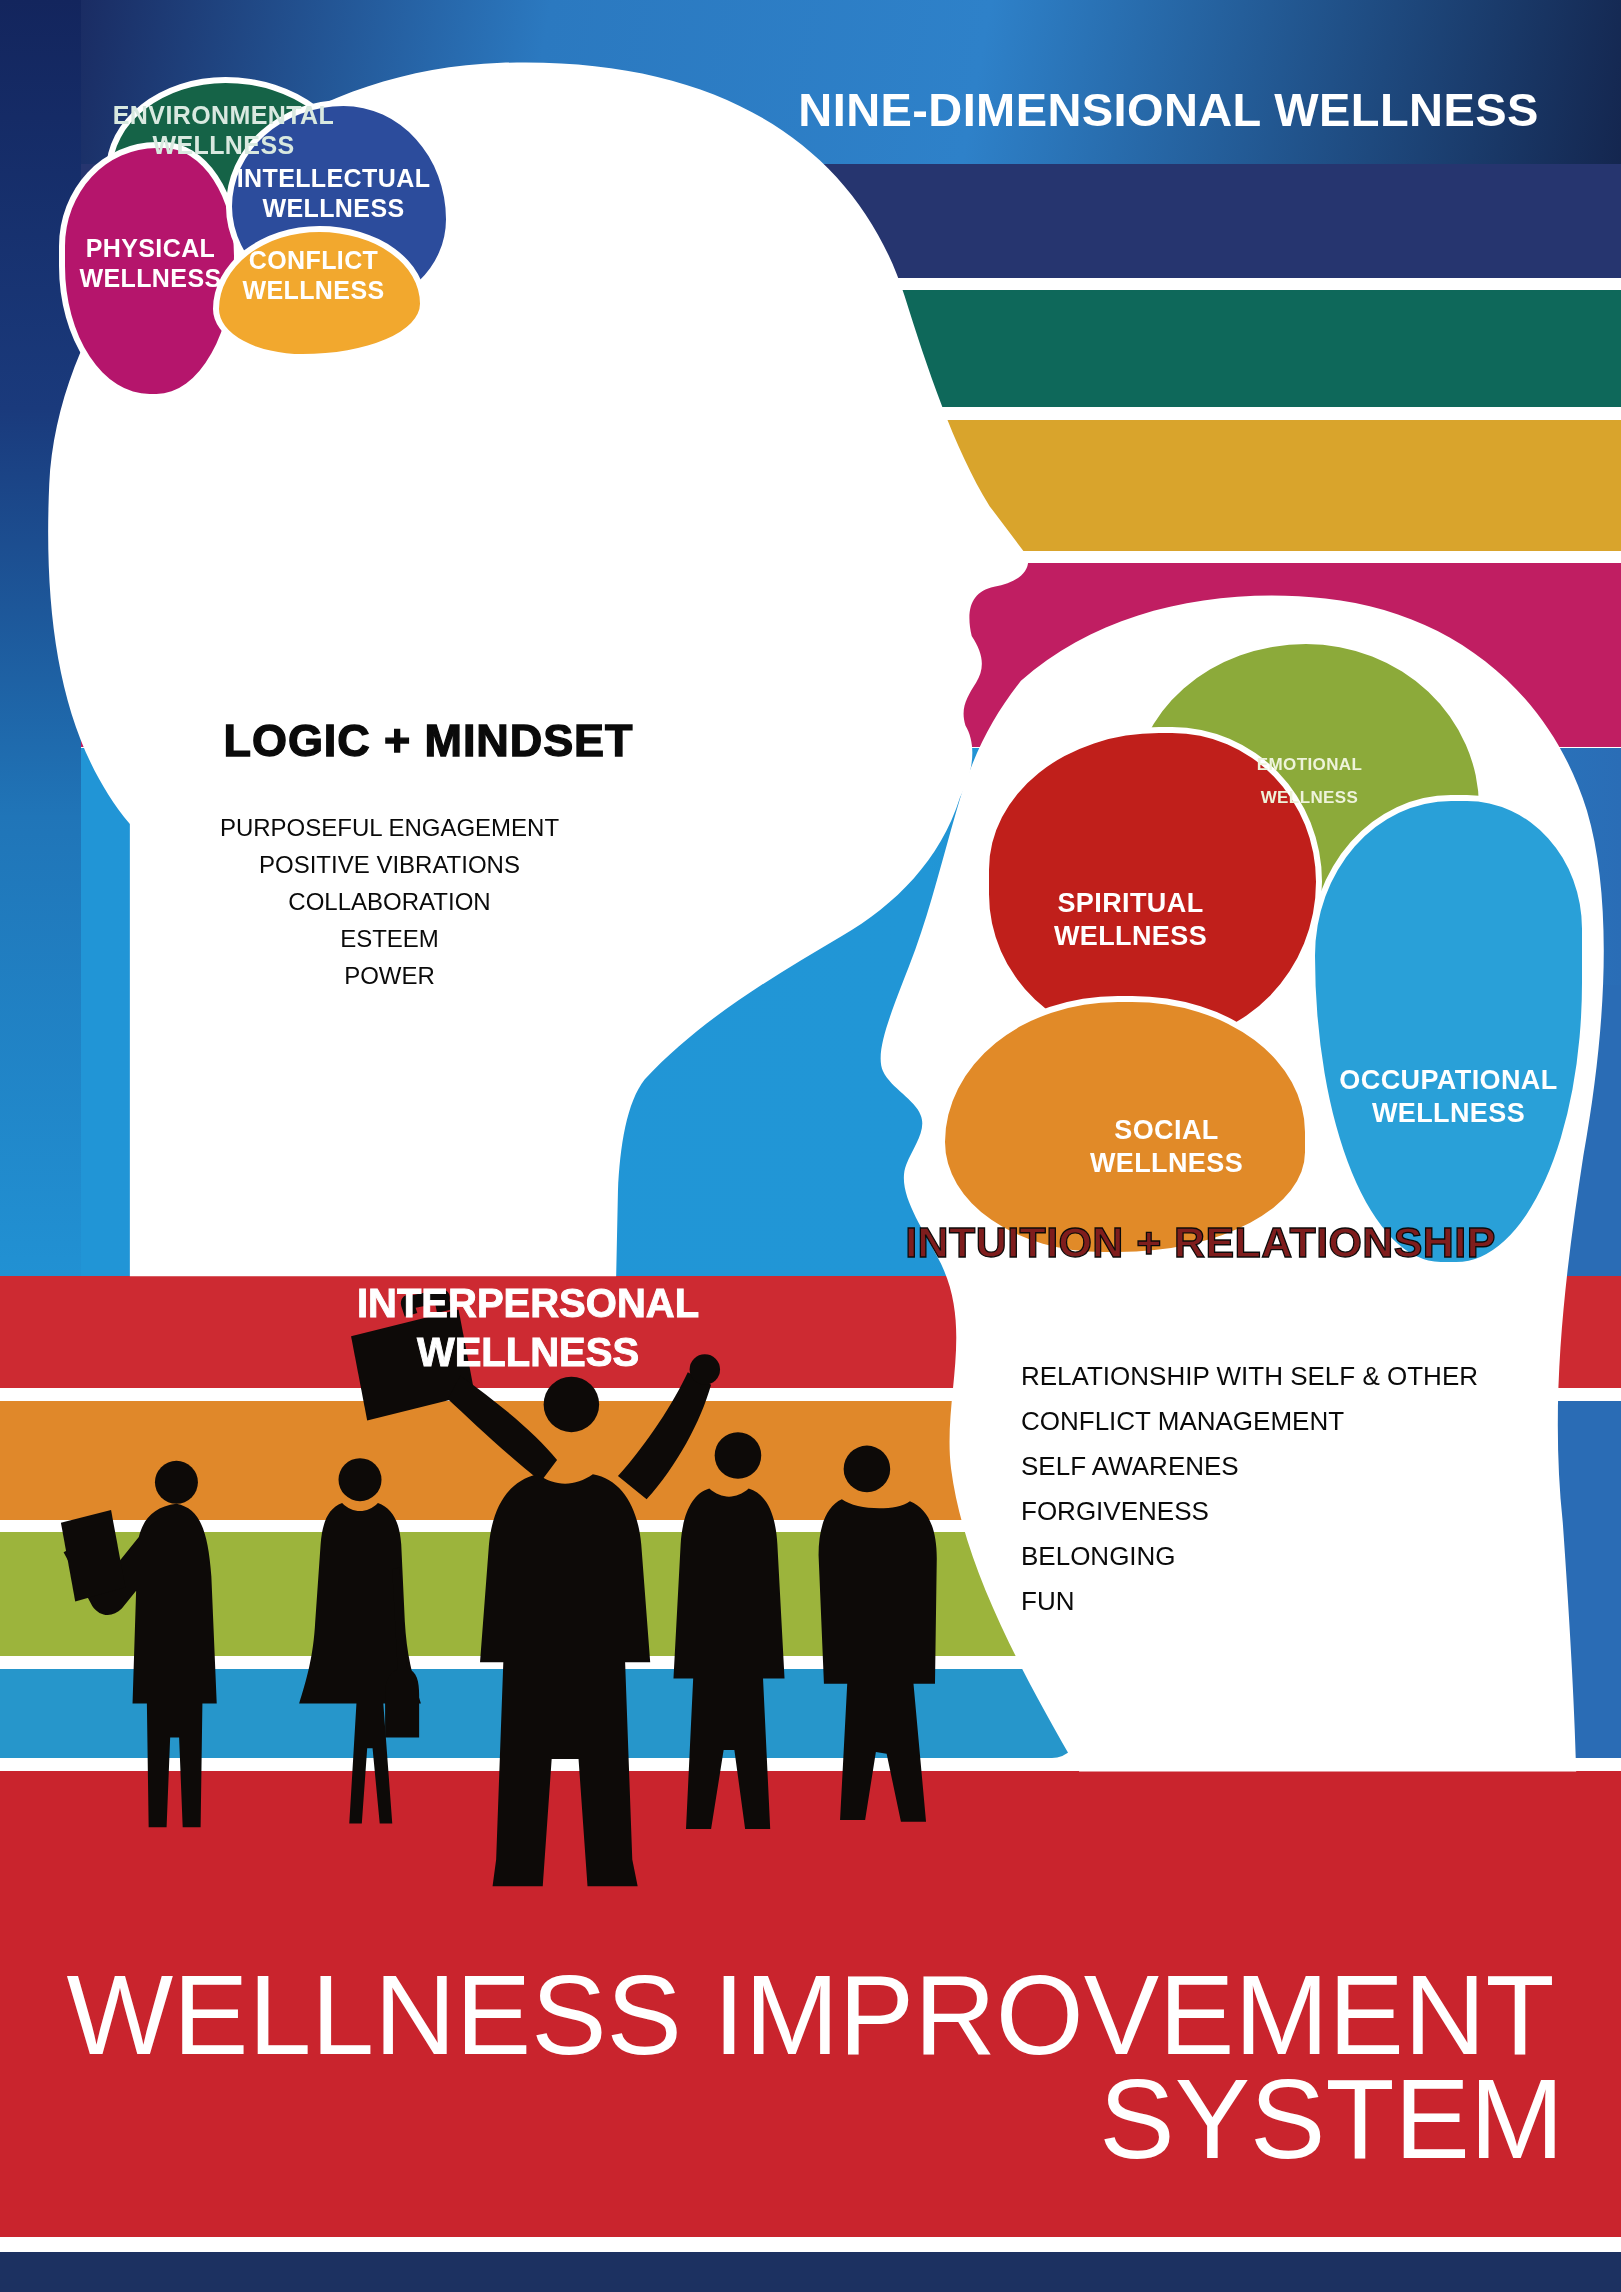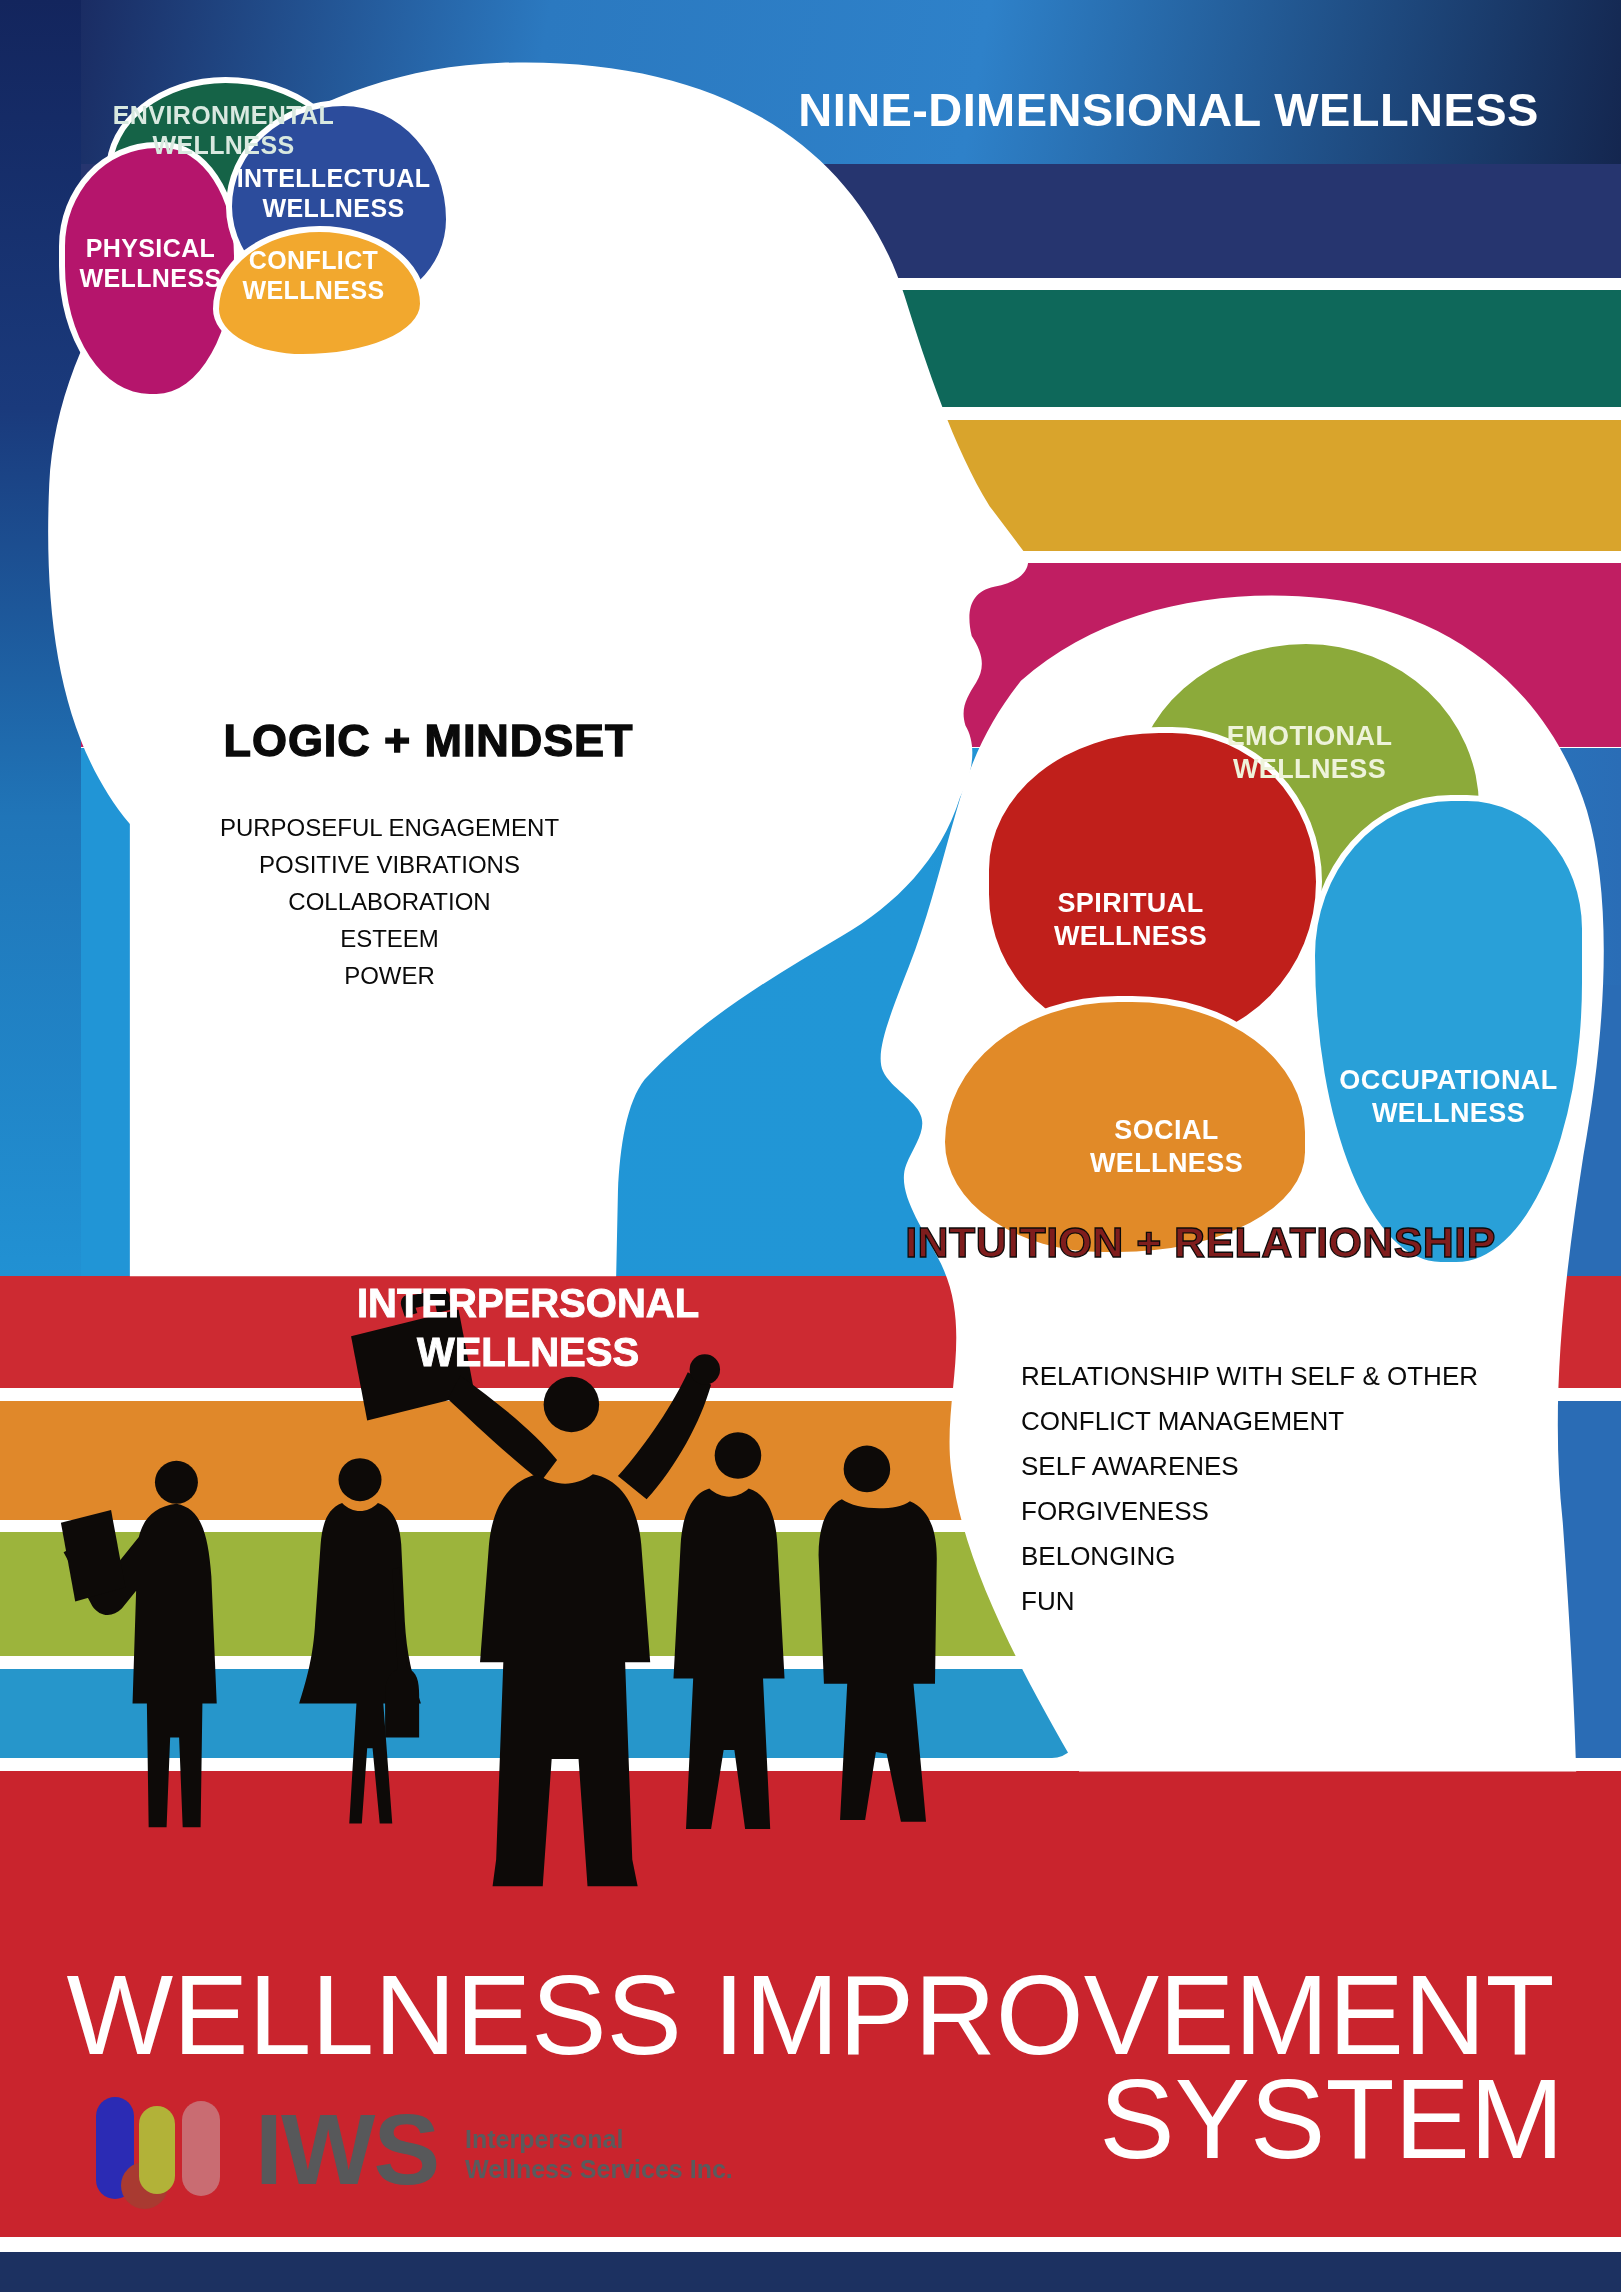--- a/index.html
+++ b/index.html
@@ -49,21 +49,21 @@
   #blob-spir{left:983px;top:727px;width:339px;height:322px;background:#c01f1b;border-radius:54% 46% 50% 50% / 46% 50% 54% 50%;}
   #blob-soc {left:939px;top:996px;width:372px;height:262px;background:#e18a28;border-radius:50% 50% 54% 46% / 58% 54% 42% 46%;}
   #blob-occ {left:1309px;top:795px;width:279px;height:473px;background:#29a0d8;border-radius:54% 46% 50% 50% / 36% 30% 64% 70%;}
 
   .blob-label{position:absolute;z-index:6;text-align:center;font-weight:700;color:#ffffff;
               font-size:25px;line-height:30px;letter-spacing:0.4px;}
   #lab-env {left:107px;top:100px;width:233px;color:#d9e9e0;}
   #lab-intel{left:226px;top:163px;width:215px;}
   #lab-phys{left:59px; top:233px;width:183px;}
   #lab-fin {left:215px;top:245px;width:197px;}
-  #lab-emo {left:1175px;top:720px;width:269px;font-size:27px;line-height:33px;color:#eef3da;}
+  #lab-emo {left:1175px;top:748px;width:269px;font-size:17px;line-height:33px;color:#eef3da;}
   #lab-spir{left:996px;top:887px;width:269px;font-size:27px;line-height:33px;}
   #lab-soc {left:1032px;top:1114px;width:269px;font-size:27px;line-height:33px;}
   #lab-occ {left:1309px;top:1064px;width:279px;font-size:27px;line-height:33px;}
 
   
   #main-title{left:788px;top:82px;width:761px;text-align:center;color:#ffffff;
               font-size:47px;font-weight:700;letter-spacing:0.4px;}
   #logic-heading{left:124px;top:715px;width:609px;text-align:center;color:#0a0a0a;
                  font-size:45px;font-weight:700;-webkit-text-stroke:1.3px #0a0a0a;letter-spacing:0.9px;}
   #logic-list{left:121px;top:809px;width:537px;text-align:center;color:#0a0a0a;
@@ -259,28 +259,15 @@
     <div>CONFLICT MANAGEMENT</div>
     <div>SELF AWARENES</div>
     <div>FORGIVENESS</div>
     <div>BELONGING</div>
     <div>FUN</div>
   </div>
 
   <div class="txt" id="footer-line1">WELLNESS IMPROVEMENT</div>
   <div class="txt" id="footer-line2">SYSTEM</div>
 
-  <div class="txt" id="logo">
-    <div id="logo-mark">
-      <div class="bar" id="lm1"></div>
-      <div class="bar" id="lm4"></div>
-      <div class="bar" id="lm2"></div>
-      <div class="bar" id="lm3"></div>
-    </div>
-    <div id="logo-acronym">IWS</div>
-    <div id="logo-sub">
-      <div>Interpersonal</div>
-      <div>Wellness Services Inc.</div>
-    </div>
-  </div>
 
 </div>
 
 
 </body></html>

